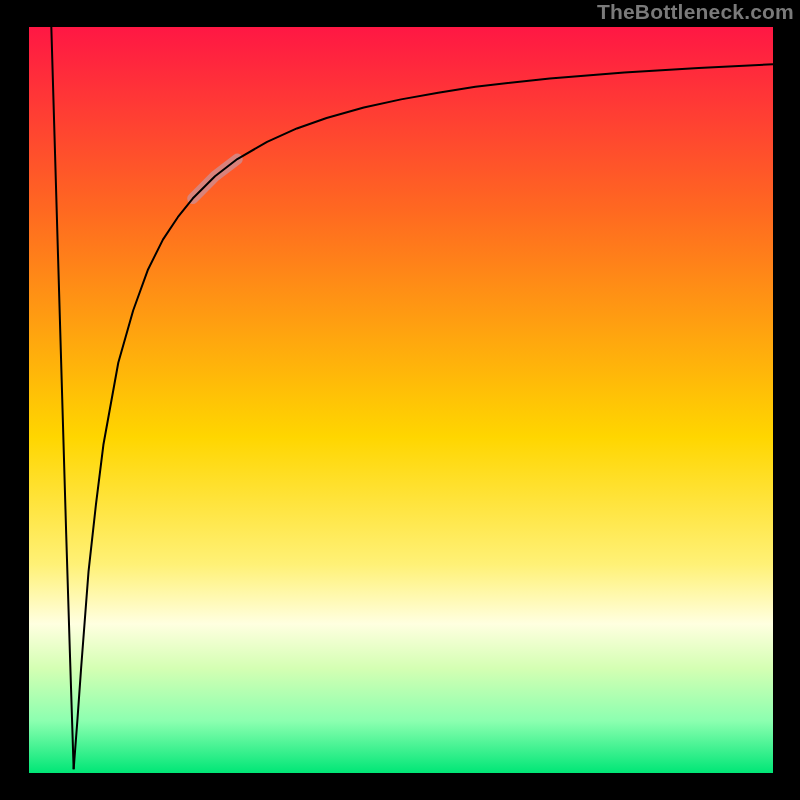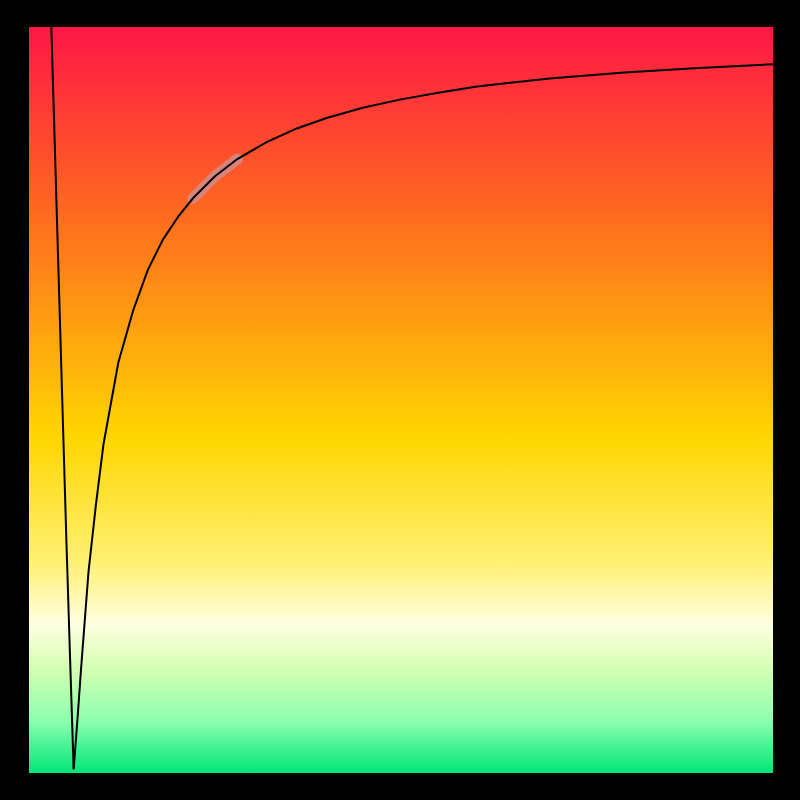--- a/index.html
+++ b/index.html
@@ -28,20 +28,21 @@
     user-select: none;
   }
   svg {
     display: block;
   }
 </style>
 </head>
 <body>
 
 <div class="chart-wrap">
+  <div class="watermark">TheBottleneck.com</div>
   <svg id="chart-svg" width="800" height="800" viewBox="0 0 800 800">
       <defs>
         <linearGradient id="bg-grad" x1="0" y1="0" x2="0" y2="1">
           <stop offset="0%" stop-color="#ff1744"></stop>
           <stop offset="25%" stop-color="#ff6a20"></stop>
           <stop offset="55.00000000000001%" stop-color="#ffd600"></stop>
           <stop offset="72%" stop-color="#fff176"></stop>
           <stop offset="80%" stop-color="#ffffe0"></stop>
           <stop offset="86%" stop-color="#d4ffb3"></stop>
           <stop offset="93%" stop-color="#8cffb0"></stop>

